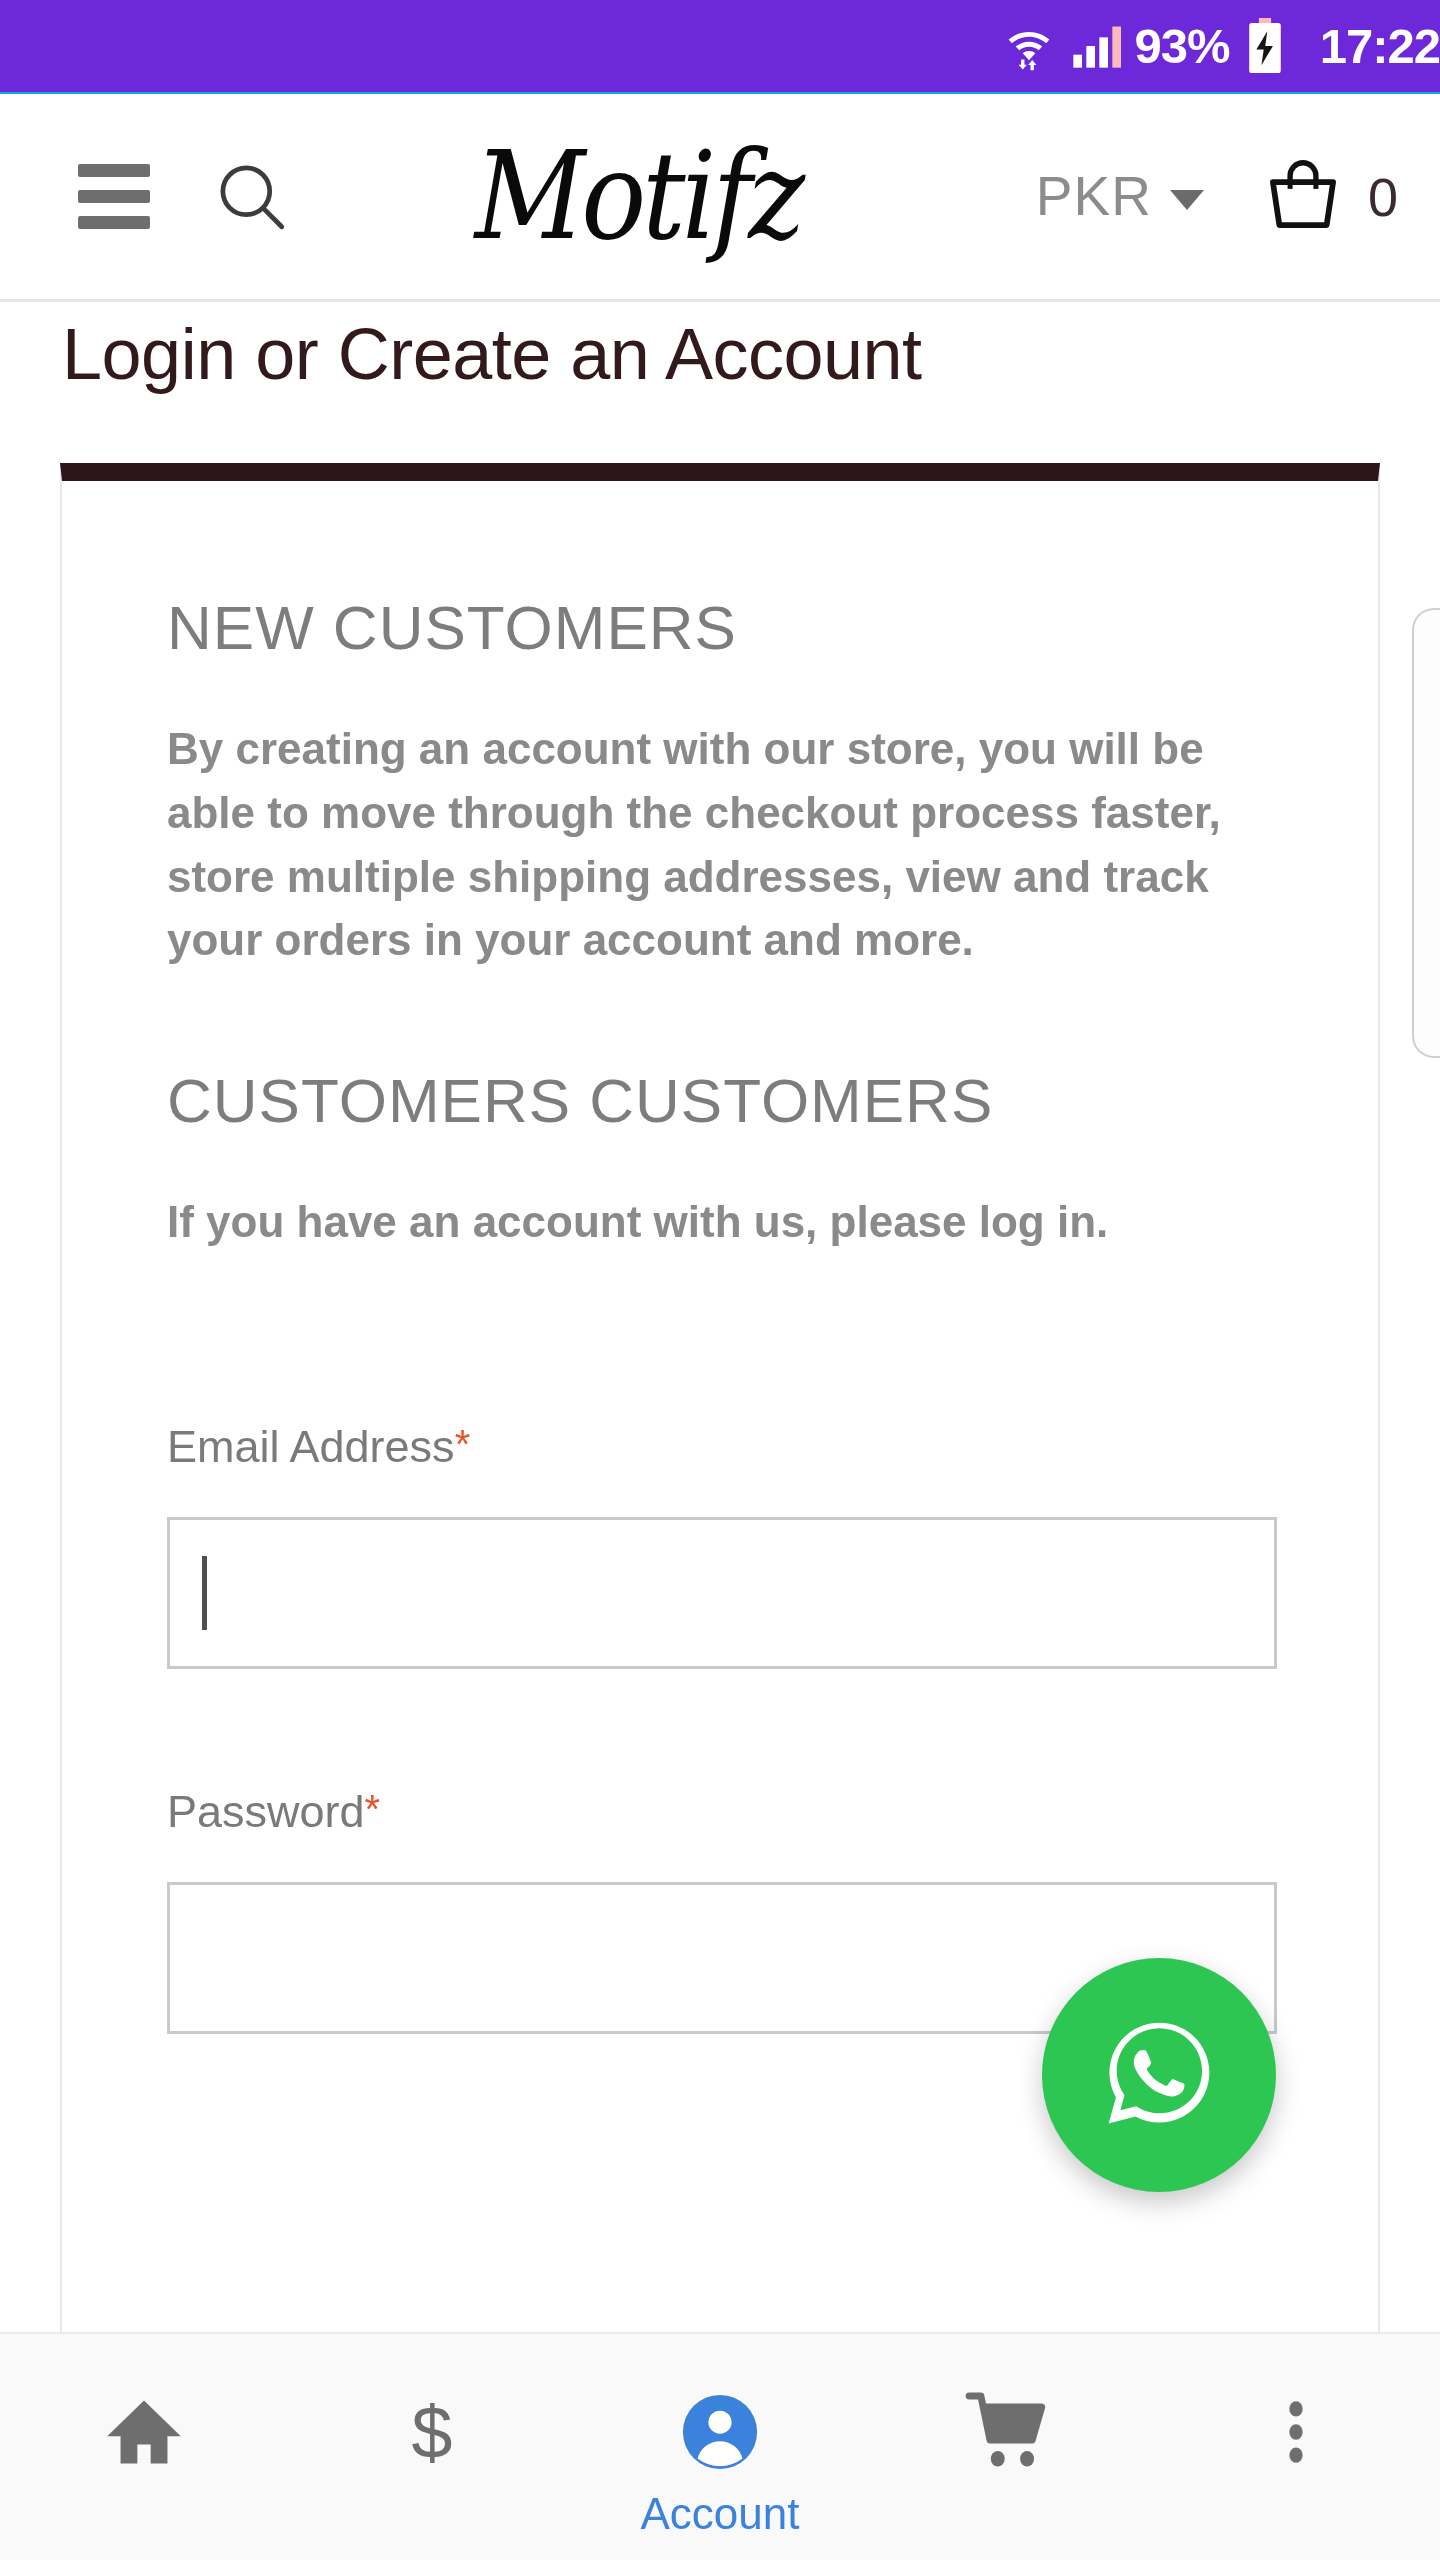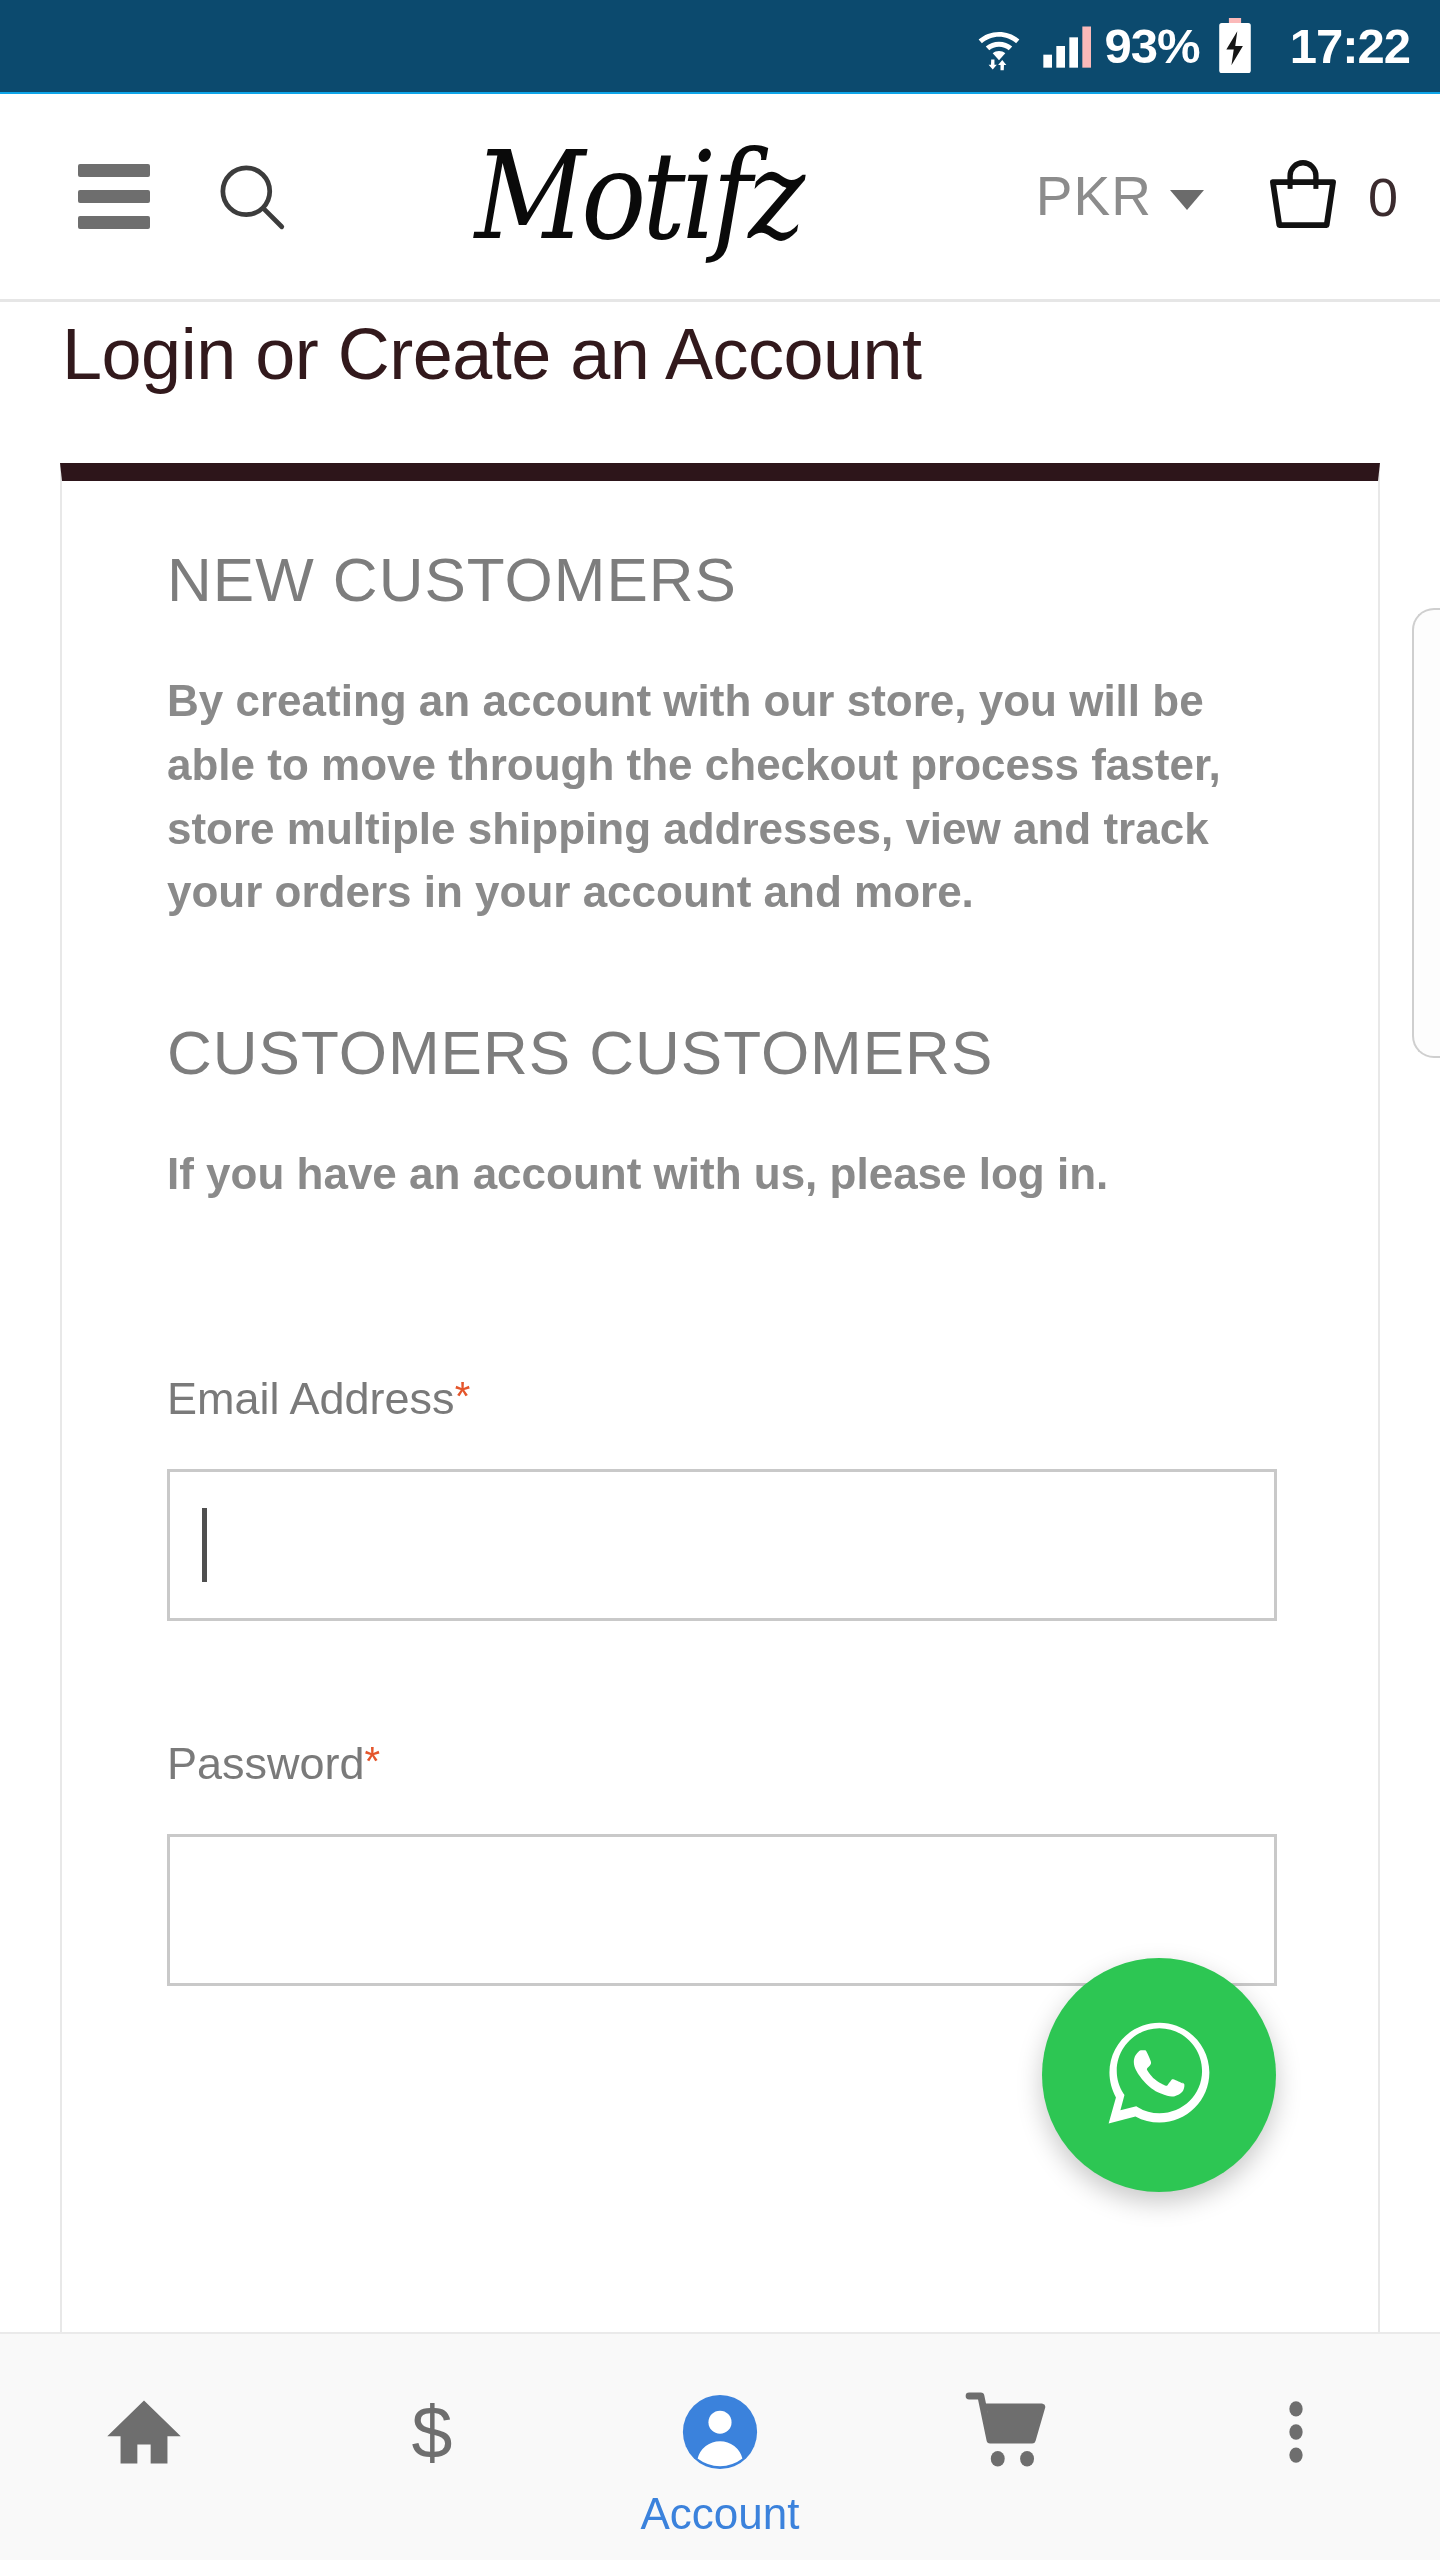--- a/index.html
+++ b/index.html
@@ -8,23 +8,23 @@
     width:1440px; height:2560px;
     background:#ffffff;
     font-family:"Liberation Sans", sans-serif;
     overflow:hidden;
   }
 
   
   .status-bar{
     position:absolute; top:0; left:0;
     width:1440px; height:92px;
-    background:#0c4a6e;
+    background:#6d28d9;
     display:flex; align-items:center; justify-content:flex-end;
-    padding-right:30px; gap:14px;
+    gap:14px;
   }
   .sb-icon{ display:flex; align-items:center; }
   .sb-text{
     color:#ffffff; font-size:49px; font-weight:700;
     letter-spacing:-1px; line-height:1;
   }
   .sb-gap{ width:6px; }
 
   
   .header{
@@ -89,21 +89,21 @@
   }
 
   
   .card{
     position:absolute; top:463px; left:60px;
     width:1320px; height:1880px;
     background:#ffffff;
     border:2px solid #E8E8E8;
     border-top:18px solid #2D151A;
   }
-  .card-inner{ padding:68px 0 0 105px; }
+  .card-inner{ padding:116px 0 0 105px; }
 
   .sec-heading{
     font-size:62px; color:#7D7D7D;
     font-weight:300; letter-spacing:1px; line-height:1;
     white-space:nowrap;
   }
   .sec-body{
     margin-top:58px;
     font-size:44px; color:#8A8A8A; font-weight:700;
     line-height:1.45; width:1090px;

